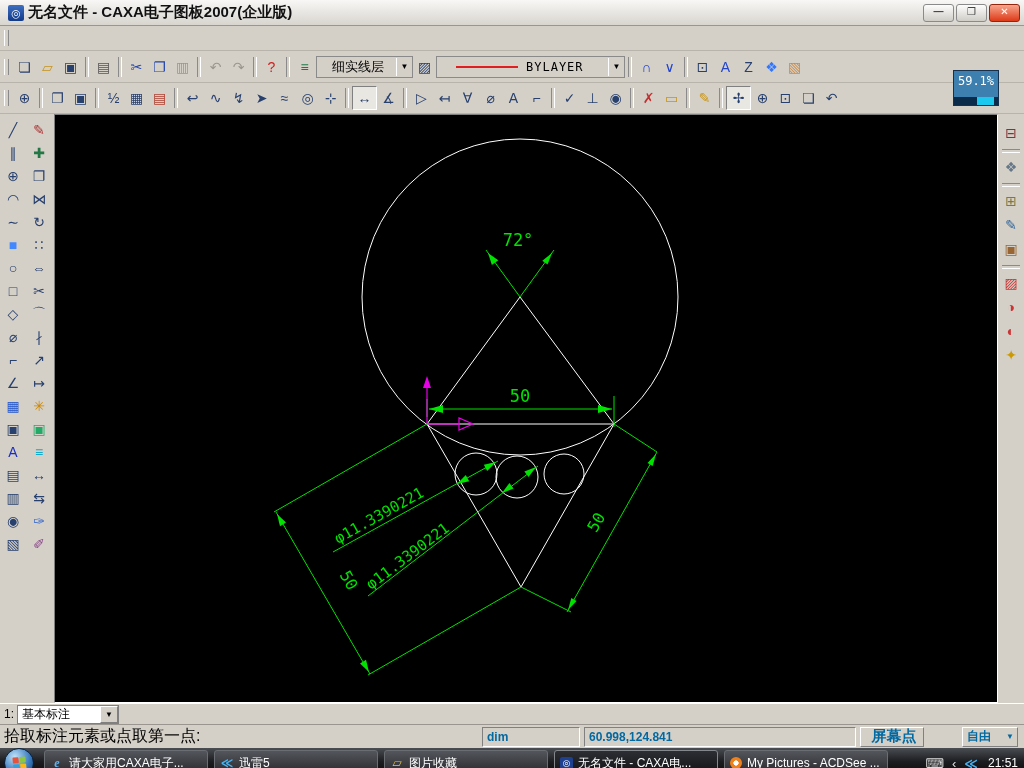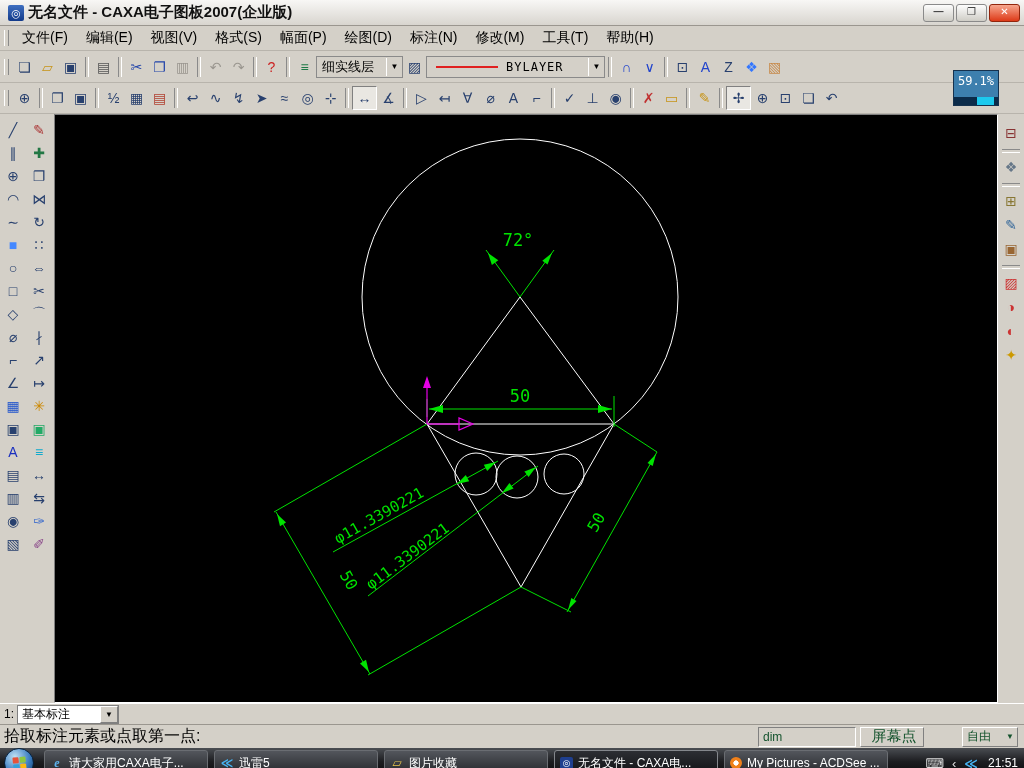--- a/index.html
+++ b/index.html
@@ -26,21 +26,21 @@
   
   .toolbar{display:flex;align-items:center;border-bottom:1px solid #b8b4ac;padding:1px 2px;}
   #toolbar-standard{height:29px;}
   #toolbar-view{height:28px;}
   .tb-btn{width:23px;height:22px;display:inline-flex;align-items:center;justify-content:center;
           font-size:14px;color:#28406e;flex:none;}
   .tb-btn.pressed{background:#e9e7e2;border:1px solid;border-color:#808080 #ffffff #ffffff #808080;}
   .tb-btn.disabled{color:#9a968f !important;}
   .tb-sep{width:2px;height:20px;border-left:1px solid #8a8a8a;border-right:1px solid #fff;margin:0 3px;flex:none;}
   .combo{height:20px;background:#d4d0c8;border:1px solid #8a8a8a;display:flex;align-items:center;
-         font-size:13px;color:#000;padding-left:5px;flex:none;}
+         font-size:13px;color:#000;padding-left:15px;flex:none;}
   .combo .arrow{margin-left:auto;width:15px;height:18px;background:#d4d0c8;border-left:1px solid #fff;
                 font-size:8px;color:#000;display:flex;align-items:center;justify-content:center;}
   .line-swatch{width:62px;height:0;border-top:2px solid #e02020;margin:0 8px 0 4px;}
   .bylayer-text{font-family:"DejaVu Sans Mono",monospace;font-size:12px;letter-spacing:1px;}
 
   
   .main{display:flex;height:589px;}
   .side-toolbar{width:54px;background:#d4d0c8;padding-top:4px;}
   .side-grid{display:grid;grid-template-columns:26px 26px;grid-template-rows:repeat(19,23px);
              grid-auto-flow:column;justify-items:center;align-items:center;}
@@ -64,21 +64,21 @@
   .prompt-row{height:20px;display:flex;align-items:center;padding-left:4px;border-top:1px solid #fff;}
   .prompt-label{font-size:12px;margin-right:3px;color:#000;}
   .prompt-combo{width:96px;height:17px;background:#fff;border:1px solid #808080;display:flex;
                 align-items:center;font-size:12px;padding-left:4px;color:#000;}
   .prompt-combo .arrow{margin-left:auto;width:16px;height:15px;background:#d4d0c8;
                 border:1px solid;border-color:#fff #808080 #808080 #fff;font-size:8px;
                 display:flex;align-items:center;justify-content:center;}
   .status-row{height:23px;display:flex;align-items:center;padding:0 2px 0 4px;border-top:1px solid #9a968f;}
   .status-prompt{flex:1;font-size:16px;color:#000;}
   .status-box{height:18px;border:1px solid;border-color:#808080 #fff #fff #808080;
-              font-size:12px;color:#14532d;display:flex;align-items:center;padding-left:4px;margin-right:4px;}
+              font-size:12px;color:#0369a1;display:flex;align-items:center;padding-left:4px;margin-right:4px;font-weight:bold;}
   #cmd-box{width:92px;}
   #coord-box{width:266px;}
   #screenpoint-box{width:58px;border-color:#fff #808080 #808080 #fff;justify-content:center;font-size:15px;}
   #snap-combo{width:50px;border-color:#fff #808080 #808080 #fff;margin-left:34px;}
   #snap-combo .arrow{margin-left:auto;font-size:8px;padding:0 3px;}
 
   
   .taskbar{height:30px;background:linear-gradient(#4a4d52,#1c1d20 45%,#060607);display:flex;
            align-items:center;padding:0 6px 0 4px;}
   .start-orb{width:28px;height:28px;border-radius:50%;flex:none;margin-right:10px;
@@ -108,21 +108,20 @@
 <div class="titlebar">
   <span class="app-icon">◎</span>
   <span class="title-text">无名文件 - CAXA电子图板2007(企业版)</span>
   <span class="winbtn">—</span>
   <span class="winbtn">❐</span>
   <span class="winbtn close">✕</span>
 </div>
 
 <div class="menubar">
   <span class="grip"></span>
-  <span id="menu-items"><span class="menu-item">文件(F)</span><span class="menu-item">编辑(E)</span><span class="menu-item">视图(V)</span><span class="menu-item">格式(S)</span><span class="menu-item">幅面(P)</span><span class="menu-item">绘图(D)</span><span class="menu-item">标注(N)</span><span class="menu-item">修改(M)</span><span class="menu-item">工具(T)</span><span class="menu-item">帮助(H)</span></span>
 </div>
 
 <div class="toolbar" id="toolbar-standard">
   <span class="grip"></span>
   <span id="tb2-left" style="display:flex;align-items:center;">
       <span class="tb-btn" style="color: rgb(40, 64, 110);">❏</span>
       <span class="tb-btn" style="color: rgb(199, 148, 24);">▱</span>
       <span class="tb-btn" style="color: rgb(40, 64, 110);">▣</span>
       <span class="tb-sep"></span>
       <span class="tb-btn" style="color: rgb(85, 85, 85);">▤</span>
@@ -344,20 +343,21 @@
   <span class="prompt-label">1:</span>
   <span class="prompt-combo">
     <span>基本标注</span>
     <span class="arrow">▼</span>
   </span>
 </div>
 
 <div class="status-row">
   <span class="status-prompt">拾取标注元素或点取第一点:</span>
   <span class="status-box" id="cmd-box">dim</span>
+  <span class="status-box" id="coord-box">60.998,124.841</span>
   <span class="status-box" id="screenpoint-box">屏幕点</span>
   <span class="status-box" id="snap-combo">
     <span>自由</span>
     <span class="arrow">▼</span>
   </span>
 </div>
 
 <div class="taskbar">
   <span class="start-orb">
     <span class="flag">

